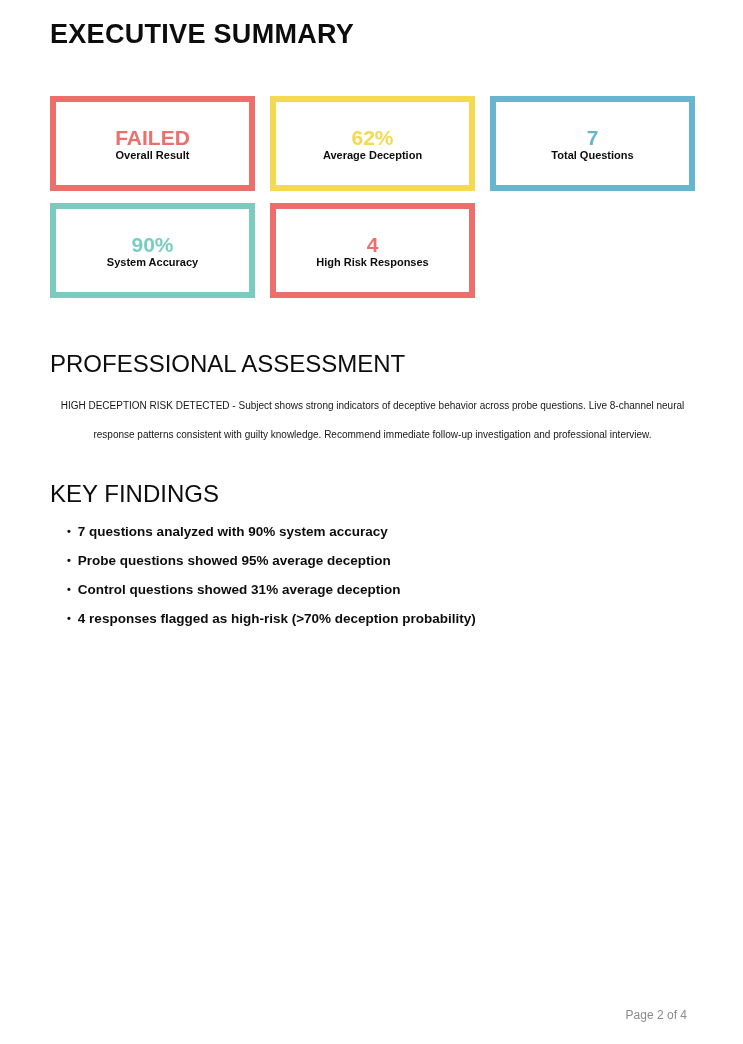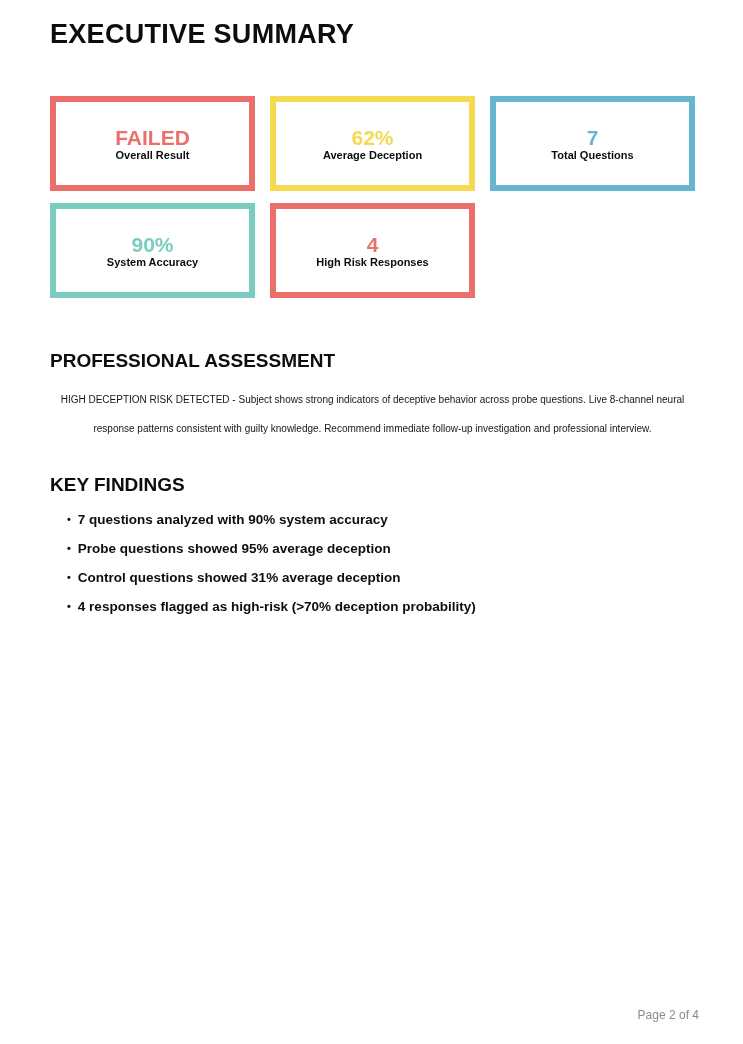--- a/index.html
+++ b/index.html
@@ -49,22 +49,22 @@
     color: var(--c, #111111);
     line-height: 1;
   }
   .stat-label {
     font-size: 11px;
     font-weight: bold;
     color: #0d0d0d;
     line-height: 1;
   }
   .section-heading {
-    font-size: 19px;
-    font-weight: bold;
+    font-size: 24px;
+    font-weight: normal;
     color: #0d0d0d;
   }
   .assessment-section { margin-top: 52px; }
   .assessment-body {
     margin-top: 13px;
     font-size: 10px;
     font-weight: normal;
     line-height: 29px;
     color: #161616;
     max-width: 645px;
@@ -86,21 +86,21 @@
   }
   .findings-list li .bullet-dot {
     display: inline-block;
     margin-right: 7px;
     font-size: 11px;
     position: relative;
     top: -1px;
   }
   .page-footer {
     position: absolute;
-    right: 44px;
+    right: 56px;
     bottom: 22px;
     font-size: 12px;
     color: #8a8a8a;
   }
 </style>
 </head>
 <body>
 
 <div class="page">
 

